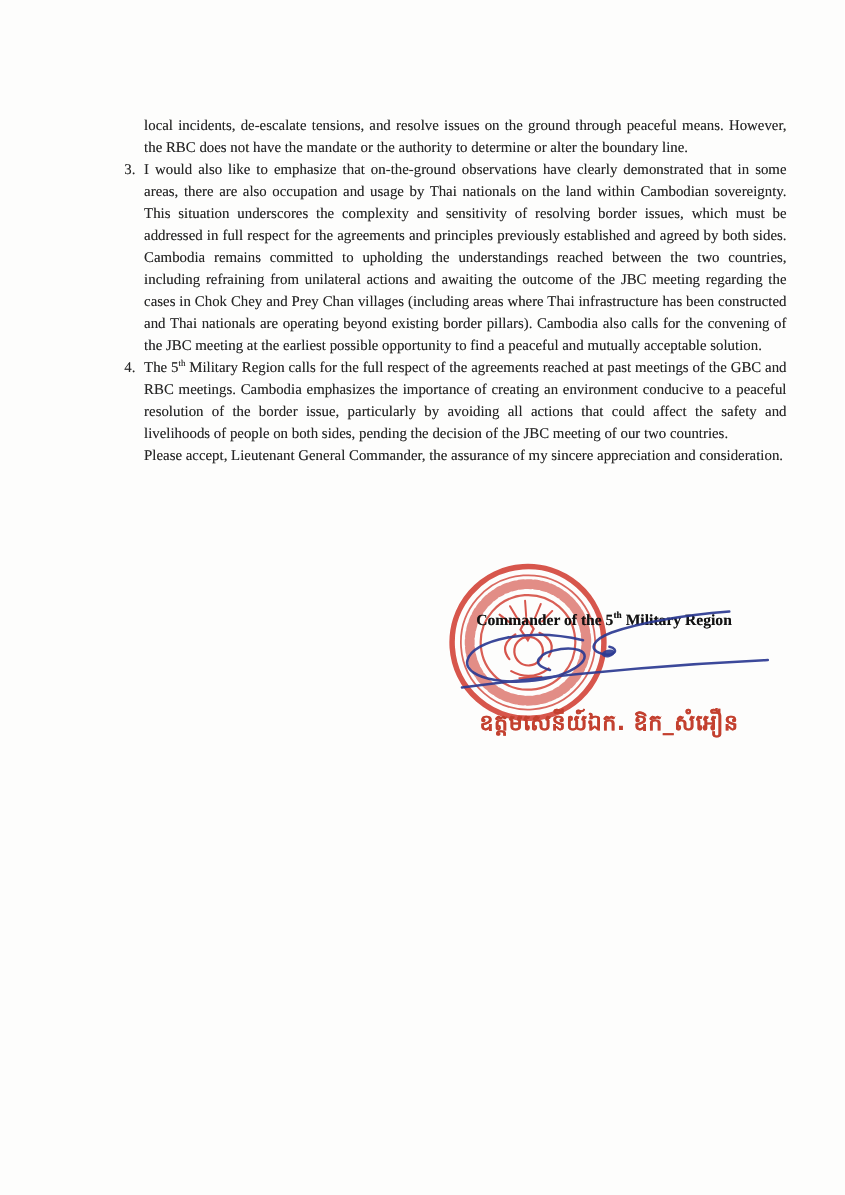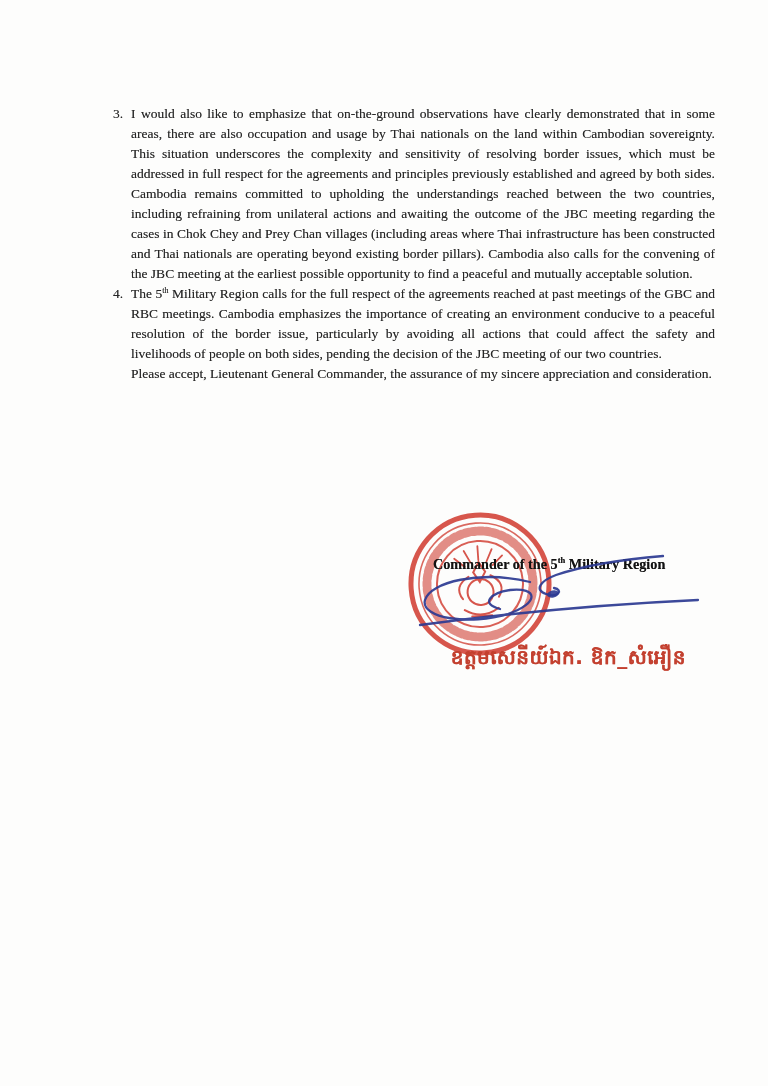--- a/index.html
+++ b/index.html
@@ -60,30 +60,30 @@
     left: 436px; top: 644px;
     width: 250px;
     font-family: "DejaVu Sans", sans-serif;
     font-weight: bold;
     font-size: 20px;
     letter-spacing: 0.5px;
     color: #c3402f;
     text-shadow: 0 0 0.5px rgba(195,64,47,0.6);
     z-index: 2;
     white-space: nowrap;
-    text-align: right;
   }
 </style>
 </head>
 <body>
 
 <div class="page">
 
   <div class="textblock">
 
+    <div class="cont">local incidents, de-escalate tensions, and resolve issues on the ground through peaceful means. However, the RBC does not have the mandate or the authority to determine or alter the boundary line.</div>
 
     <div class="item">
       <span class="num">3.</span>
       <span>I would also like to emphasize that on-the-ground observations have clearly demonstrated that in some areas, there are also occupation and usage by Thai nationals on the land within Cambodian sovereignty. This situation underscores the complexity and sensitivity of resolving border issues, which must be addressed in full respect for the agreements and principles previously established and agreed by both sides. Cambodia remains committed to upholding the understandings reached between the two countries, including refraining from unilateral actions and awaiting the outcome of the JBC meeting regarding the cases in Chok Chey and Prey Chan villages (including areas where Thai infrastructure has been constructed and Thai nationals are operating beyond existing border pillars). Cambodia also calls for the convening of the JBC meeting at the earliest possible opportunity to find a peaceful and mutually acceptable solution.</span>
     </div>
 
     <div class="item">
       <span class="num">4.</span>
       <span>The 5</span><sup class="ss">th</sup><span> Military Region calls for the full respect of the agreements reached at past meetings of the GBC and RBC meetings. Cambodia emphasizes the importance of creating an environment conducive to a peaceful resolution of the border issue, particularly by avoiding all actions that could affect the safety and livelihoods of people on both sides, pending the decision of the JBC meeting of our two countries.</span>
     </div>

